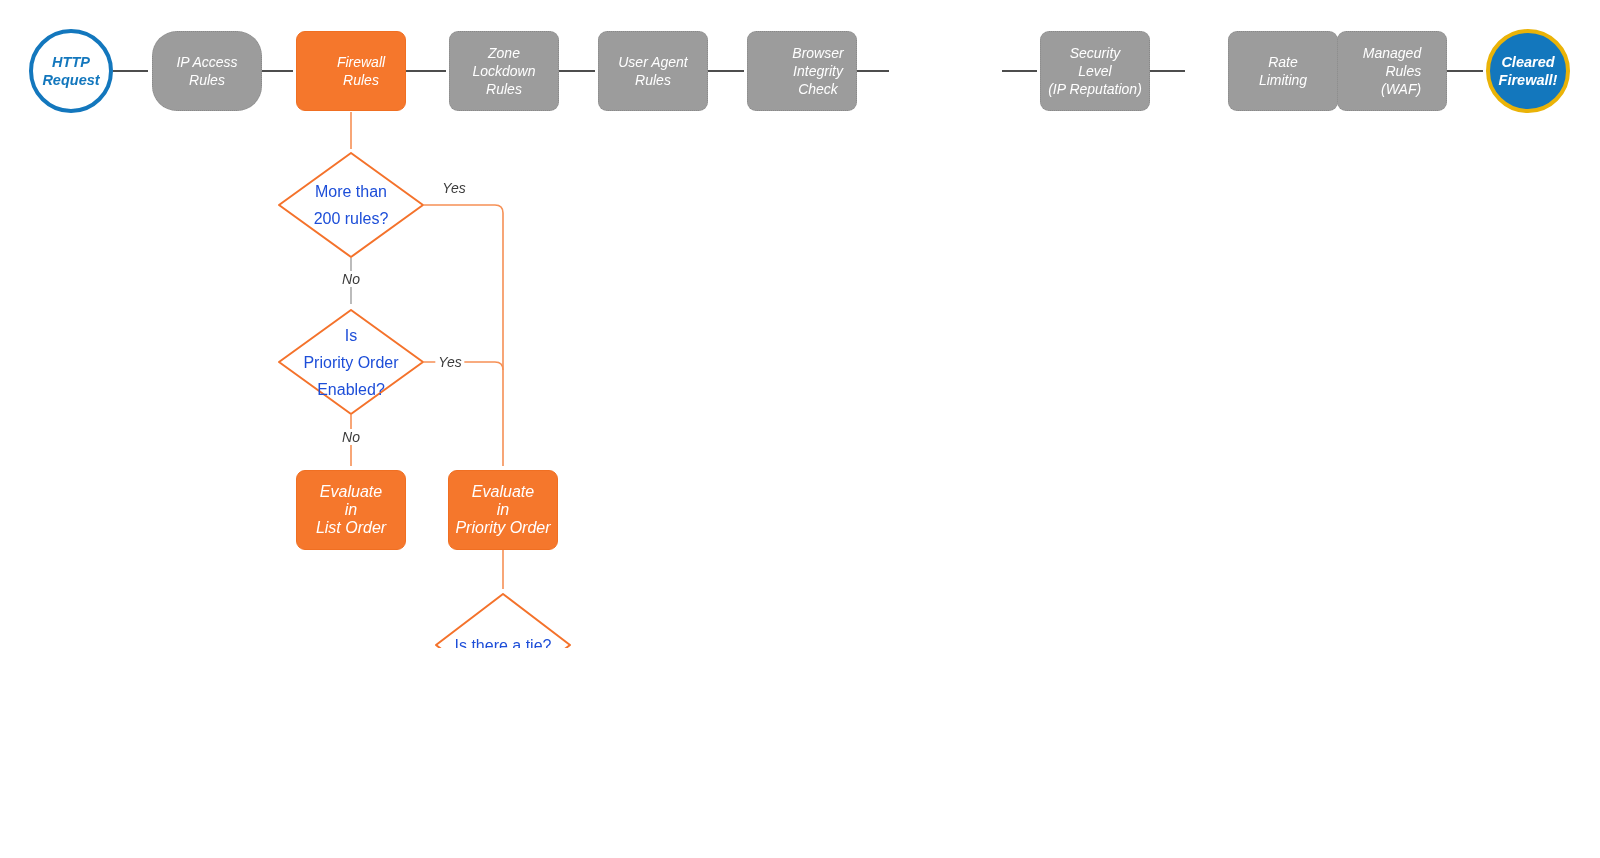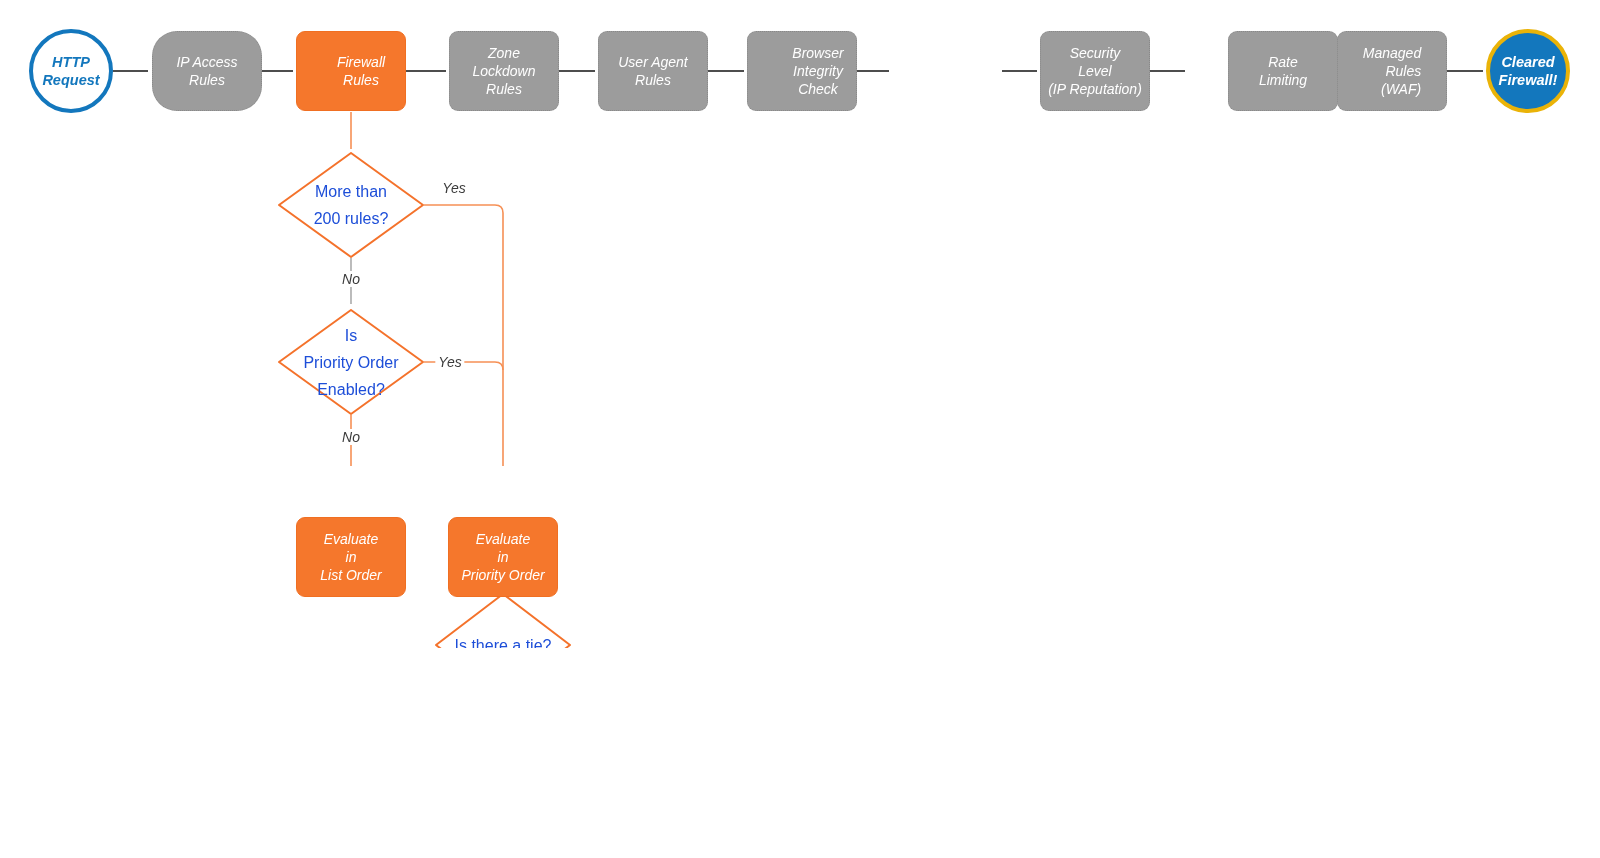--- a/index.html
+++ b/index.html
@@ -26,21 +26,21 @@
     width: 110px; height: 80px; border-radius: 9px;
     background: #9c9c9c; border: 1.5px dotted #898989;
     color: #ffffff; font-style: italic; font-size: 14px; line-height: 18px;
   }
   .stage.orange-box, .action {
     background: #f5772c; border: 1.5px solid #f06f22;
     color: #ffffff; font-style: italic;
   }
   .action {
     width: 110px; height: 80px; border-radius: 9px;
-    font-size: 14px; line-height: 18px; margin-top: 47px;
+    font-size: 16px; line-height: 18px;
   }
   .circle {
     width: 84px; height: 84px; border-radius: 50%;
     font-weight: bold; font-style: italic; font-size: 14.5px; line-height: 18px;
   }
   .circle.start { background: #ffffff; border: 4px solid #1377bd; color: #1377bd; }
   .circle.end   { background: #1377bd; border: 4px solid #eab308; color: #ffffff; }
 
   .diamond { position: absolute; }
   .diamond svg { position: absolute; left: 0; top: 0; }

